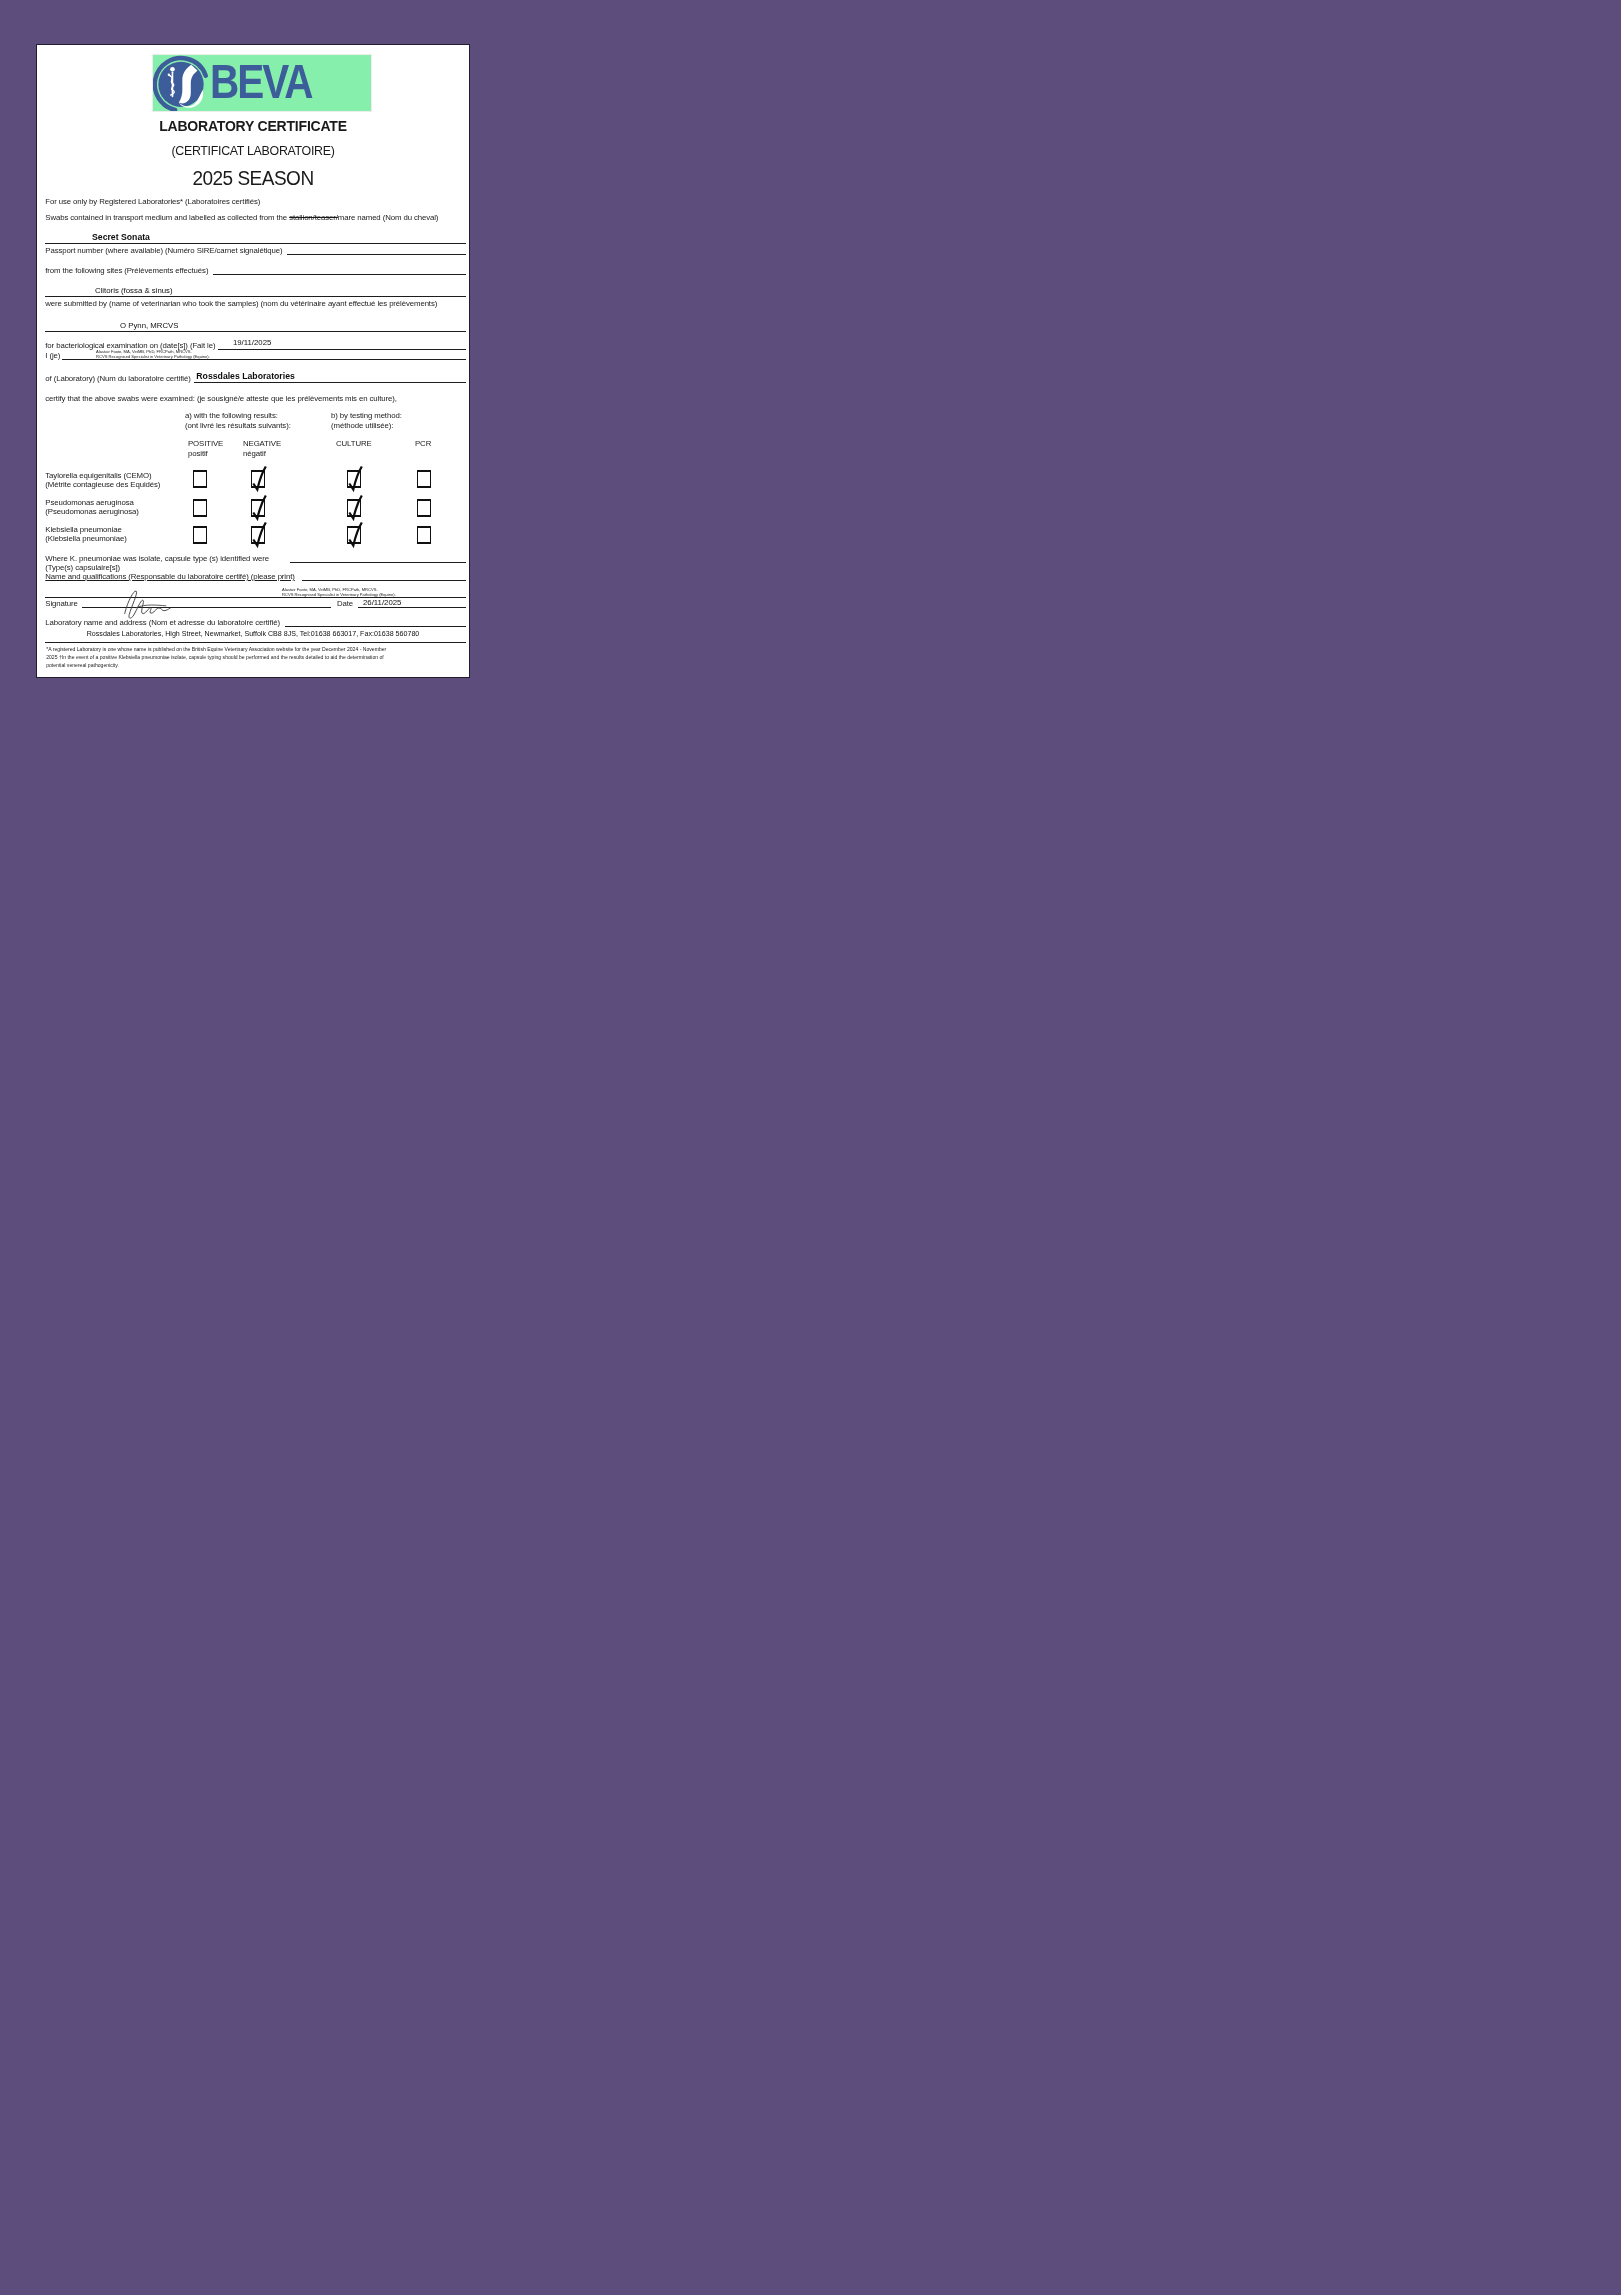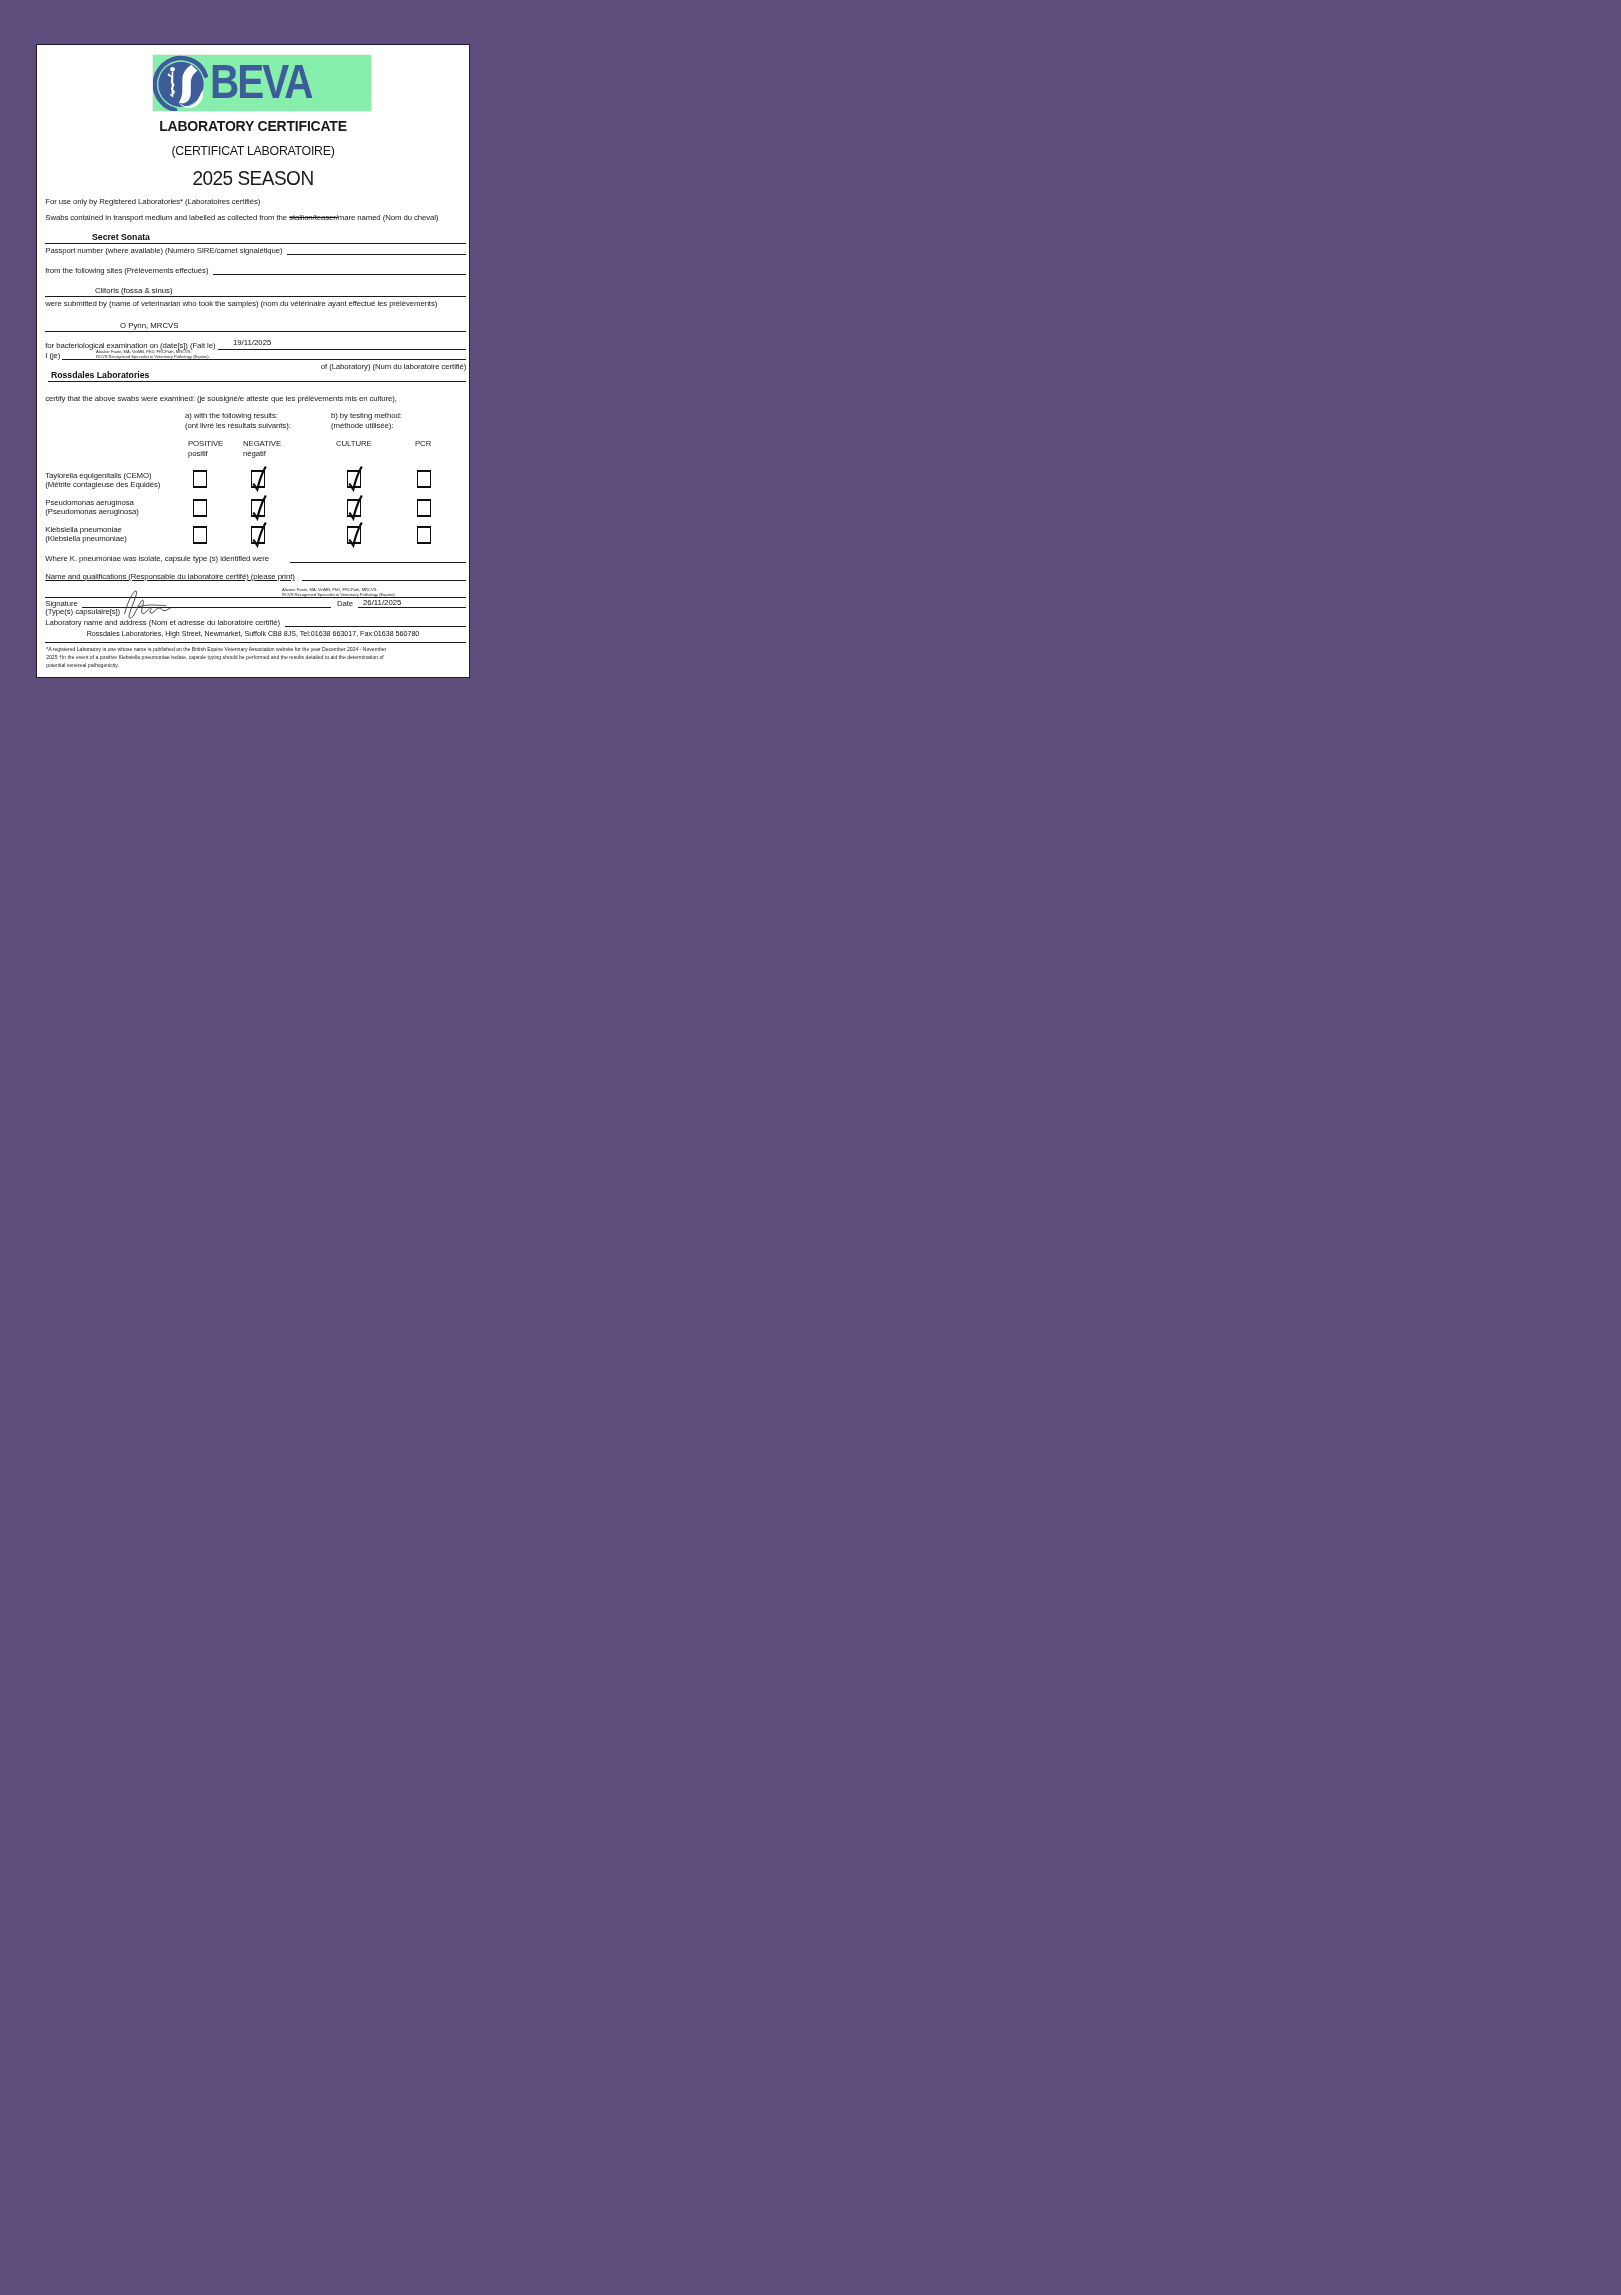--- a/index.html
+++ b/index.html
@@ -106,21 +106,21 @@
   <div class="frow" style="top:305px;height:10px;">
     <span class="lbl">I (je)</span>
     <span class="fill" style="margin-left:1.8px;">
       <span style="padding-left:34px;padding-bottom:0.5px;">
         <div class="smalltxt">Alastair Foote, MA, VetMB, PhD, FRCPath, MRCVS.</div>
         <div class="smalltxt">RCVS Recognised  Specialist in Veterinary Pathology (Equine).</div>
       </span>
     </span>
   </div>
 
-  <div class="frow" style="top:317px;height:11px;flex-direction:column;">
+  <div class="frow" style="top:327px;height:11px;">
     <span class="lbl">of (Laboratory) (Num du laboratoire certifié)</span>
     <span class="fill" style="margin-left:2.8px;">
         <span class="val-b" style="padding-left:2.8px;position:relative;top:-0.9px;">Rossdales Laboratories</span>
       </span>
   </div>
 
   <div class="abs lbl" style="top:349px;left:8.3px;">certify that the above swabs were examined: (je sousigné/e atteste que les prélèvements mis en culture),</div>
 
   <div class="abs" style="top:366px;left:148px;">
     <div class="lbl" style="line-height:10px;">a) with the following results:</div>
@@ -186,21 +186,21 @@
       <svg class="tick" viewBox="0 0 30 54">
         <path d="M 4 37 L 12 49 C 16 32 23 13 29 3" stroke="#0c0c0c" stroke-width="4.5" fill="none"></path>
       </svg>
     </div>
   <div class="cbx" style="top:481px;left:380px;"></div>
 
   <div class="frow" style="top:508px;height:10px;">
     <span class="lbl">Where K. pneumoniae was isolate, capsule type (s) identified were</span>
     <span class="fill" style="margin-left:21px;"></span>
   </div>
-  <div class="abs lbl" style="top:518px;left:8.3px;margin-top:44px;">(Type(s) capsulaire[s])</div>
+  <div class="abs lbl" style="top:518px;left:8.3px;">(Type(s) capsulaire[s])</div>
 
   <div class="frow" style="top:526px;height:10px;text-decoration:underline;">
     <span class="lbl">Name and qualifications (Responsable du laboratoire certifé) (please print)</span>
     <span class="fill" style="margin-left:7.3px;"></span>
   </div>
 
   <div class="abs" style="top:543px;left:245px;">
     <div class="smalltxt">Alastair Foote, MA, VetMB, PhD, FRCPath, MRCVS.</div>
     <div class="smalltxt">RCVS Recognised  Specialist in Veterinary Pathology (Equine).</div>
   </div>

